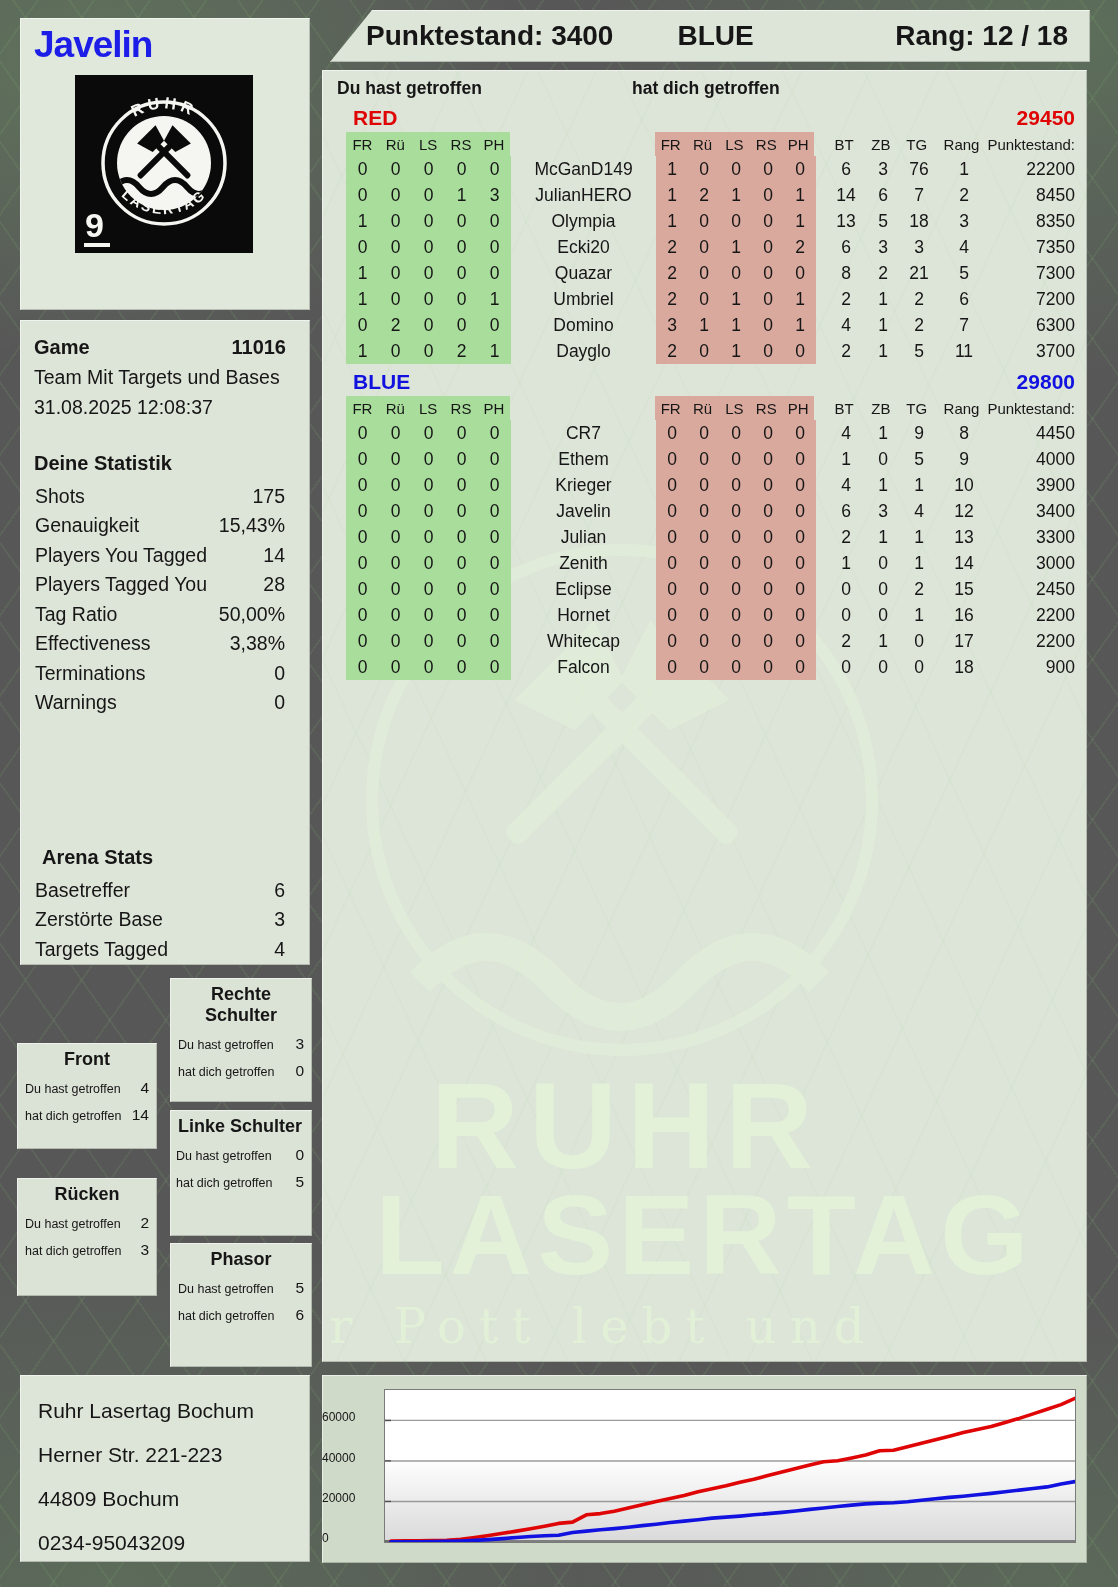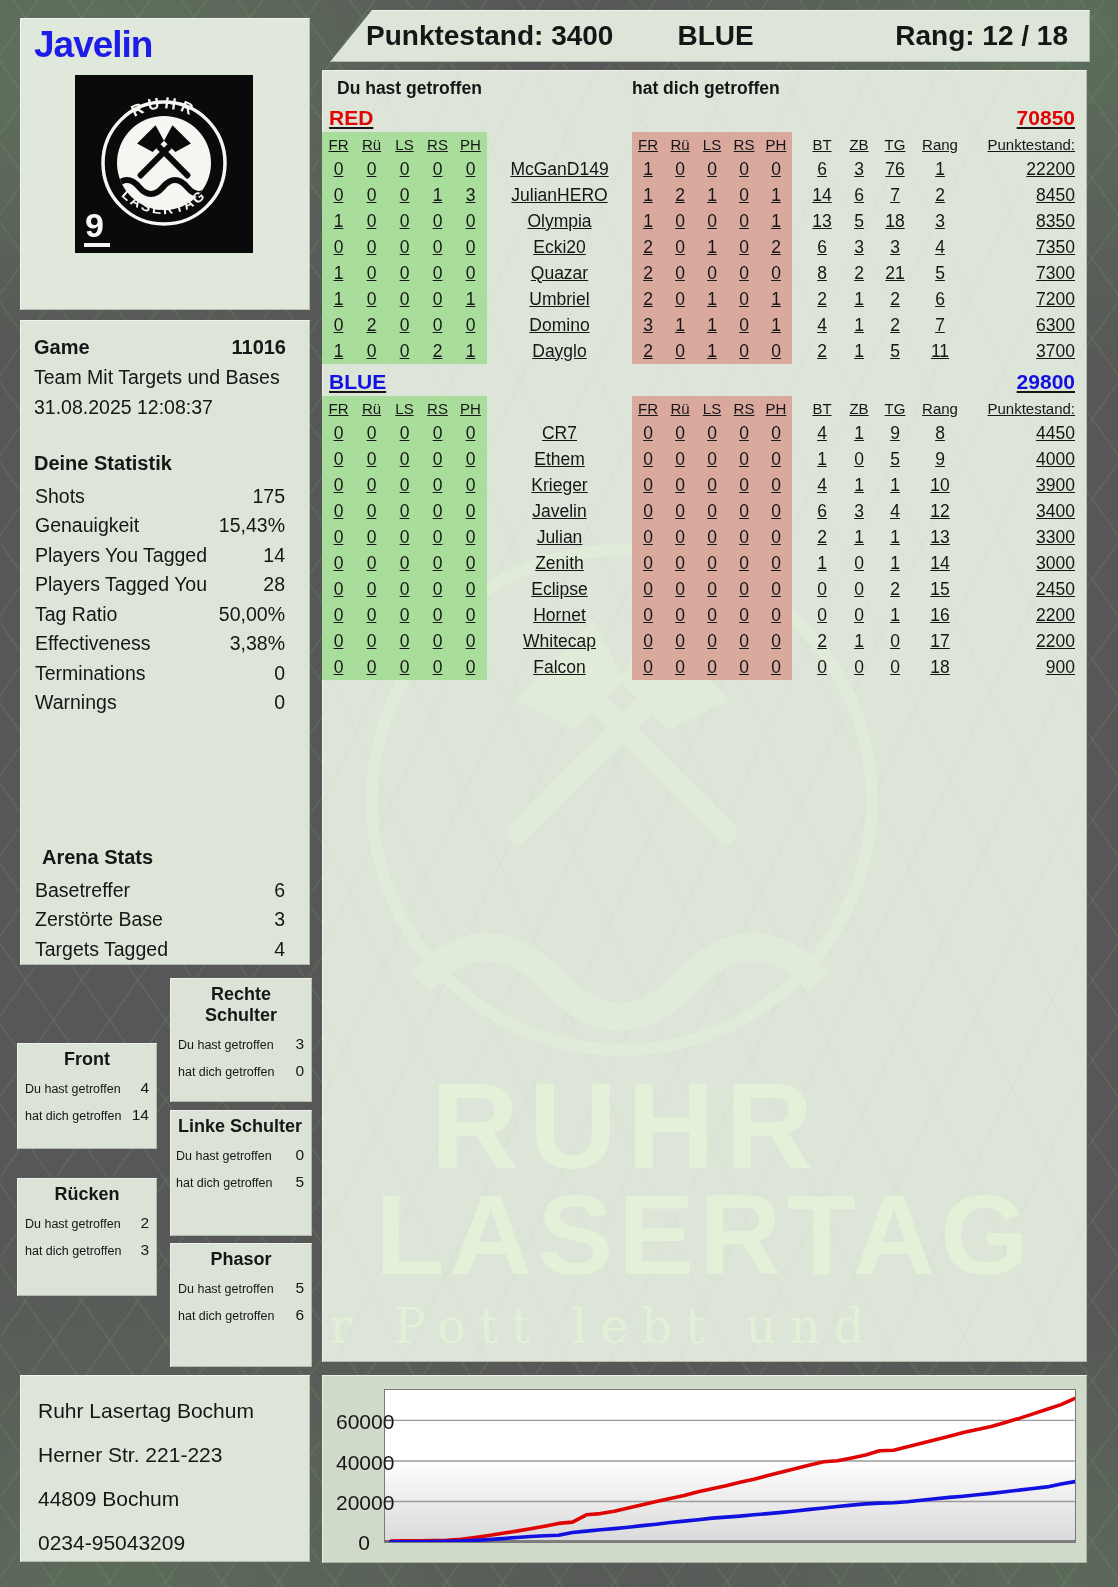--- a/index.html
+++ b/index.html
@@ -26,21 +26,21 @@
   #top-bar .rang{margin-left:auto;margin-right:22px;}
   
   #main-panel{left:322px;top:70px;width:765px;height:1292px;overflow:hidden;
     background:
       repeating-linear-gradient(115deg, rgba(150,210,130,.06) 0 2px, transparent 2px 62px),
       repeating-linear-gradient(65deg, rgba(150,210,130,.05) 0 2px, transparent 2px 74px),
       #dde4d8;}
   .hits-header{position:relative;height:26px;margin-top:8px;font-size:17.5px;font-weight:bold;z-index:2;}
   .hits-header .h1{position:absolute;left:15px;}
   .hits-header .h2{position:absolute;left:310px;}
-  .team-section{position:relative;z-index:2;padding-left:0;text-decoration:underline;}
+  .team-section{position:relative;z-index:2;padding-left:24px;}
   .team-bar{display:flex;justify-content:space-between;align-items:center;height:28px;padding:0 12px 0 7px;font-weight:bold;font-size:21px;}
   .trow{display:flex;align-items:flex-start;height:26px;font-size:17.5px;}
   .trow.thead{font-size:15px;height:24px;}
   .cell{text-align:center;height:100%;display:flex;align-items:center;justify-content:center;}
   .c33{width:33px;}.c32{width:32px;}
   .cname{width:145px;}
   .g{background:#a9dd9c;}
   .p{background:#d9a99e;}
   .cbt{width:40px;margin-left:10px;}
   .czb{width:34px;}.ctg{width:38px;}.crang{width:52px;}
@@ -71,21 +71,21 @@
   #bp2{left:170px;top:1110px;width:142px;height:126px;padding-left:6px;}
   #bp3{left:17px;top:1178px;width:140px;height:118px;}
   #bp4{left:170px;top:1243px;width:142px;height:124px;}
   
   #address-panel{left:20px;top:1375px;width:290px;height:187px;padding:14px 18px;box-sizing:border-box;}
   #address-panel .addr-line{font-size:21px;height:44px;display:flex;align-items:center;}
   #chart-panel{left:322px;top:1375px;width:765px;height:188px;background:#cfdac9;}
   #plot{position:absolute;left:62px;top:14px;width:690px;height:152px;
     background:linear-gradient(#ffffff 45%, #d9d9d9);border:1px solid #7a7a7a;}
   #plot svg{display:block;}
-  .ytick{position:absolute;width:56px;left:0;text-align:center;font-size:21px;margin-left:14px;}
+  .ytick{position:absolute;width:56px;left:0;text-align:left;font-size:12px;}
 </style>
 </head>
 <body>
 
 <div id="screen">
 
   <div class="panel" id="player-panel">
     <div id="player-name">Javelin</div>
     <svg id="logo" width="178" height="178" viewBox="0 0 178 178">
       <rect x="0" y="0" width="178" height="178" fill="#0a0a0a"></rect>
@@ -151,21 +151,21 @@
     </div>
 
     <div class="hits-header">
       <span class="h1">Du hast getroffen</span>
       <span class="h2">hat dich getroffen</span>
     </div>
 
     <div class="team-section">
       <div class="team-bar">
         <span class="team-name" style="color: rgb(224, 5, 5);">RED</span>
-        <span class="team-total" style="color: rgb(224, 5, 5);">70850</span>
+        <span class="team-total" style="color: rgb(224, 5, 5);">29450</span>
       </div>
       <div class="trow thead">
           <div class="cell c33 g">FR</div>
           <div class="cell c33 g">Rü</div>
           <div class="cell c33 g">LS</div>
           <div class="cell c33 g">RS</div>
           <div class="cell c33 g">PH</div>
           <div class="cell cname"></div>
           <div class="cell c32 p">FR</div>
           <div class="cell c32 p">Rü</div>

